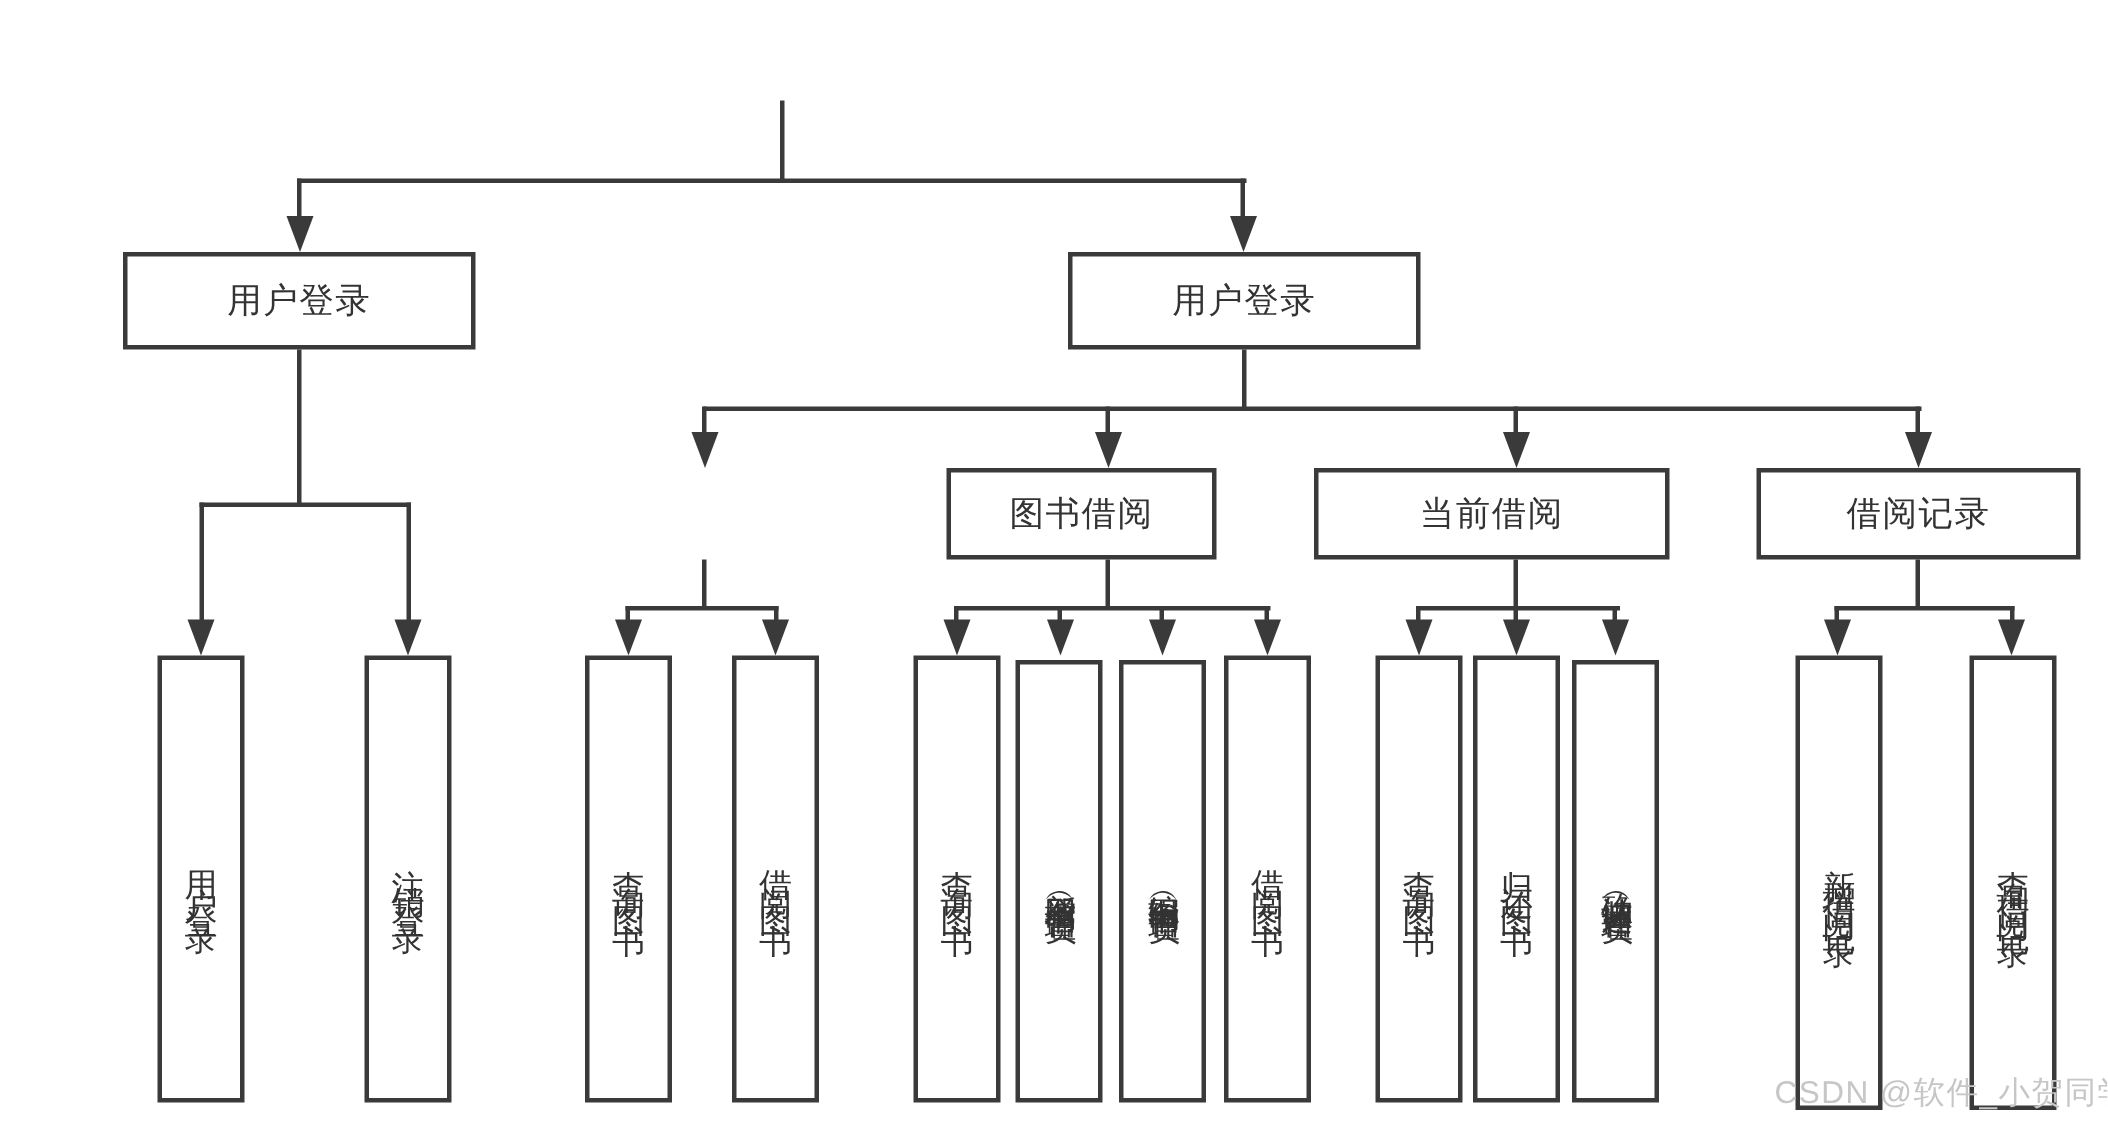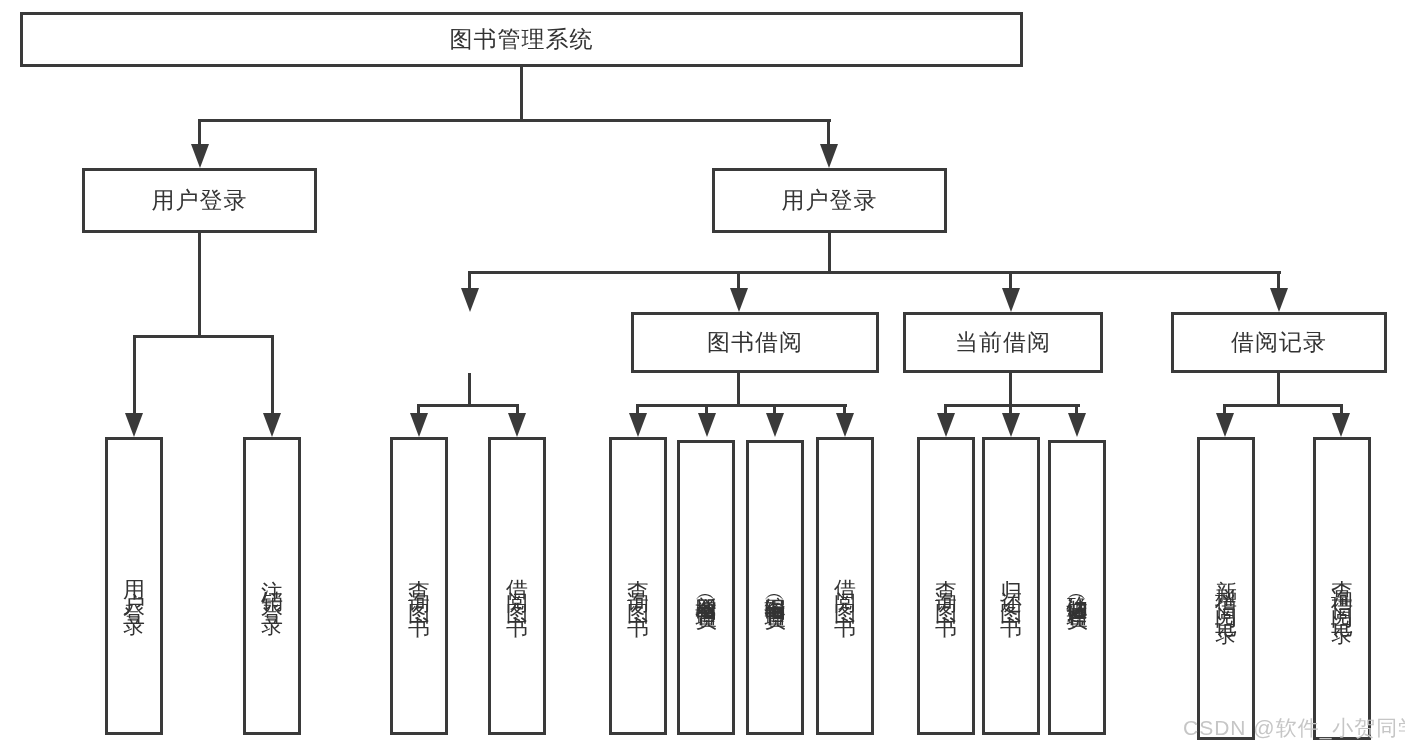--- a/index.html
+++ b/index.html
@@ -53,35 +53,32 @@
     letter-spacing:1px;
     white-space:nowrap;
     z-index:5;
   }
 </style>
 </head>
 <body>
 
 <div id="canvas">
 
-  <div class="box" style="left:20px;top:12px;width:1003px;height:55px">
-    <span>图书管理系统</span>
-  </div>
 
   <div class="box" style="left:82px;top:168px;width:235px;height:65px">
     <span>用户登录</span>
   </div>
   <div class="box" style="left:712px;top:168px;width:235px;height:65px">
     <span>用户登录</span>
   </div>
 
-  <div class="box" style="left:631px;top:312px;width:248px;height:61px">
+  <div class="box" style="left:631px;top:312px;width:180px;height:61px">
     <span>图书借阅</span>
   </div>
-  <div class="box" style="left:903px;top:312px;width:200px;height:61px">
+  <div class="box" style="left:876px;top:312px;width:237px;height:61px">
     <span>当前借阅</span>
   </div>
   <div class="box" style="left:1171px;top:312px;width:216px;height:61px">
     <span>借阅记录</span>
   </div>
 
   <div class="vbox" style="left:105px;top:437px;height:298px">
     <span>用户登录</span>
   </div>
   <div class="vbox" style="left:243px;top:437px;height:298px">

